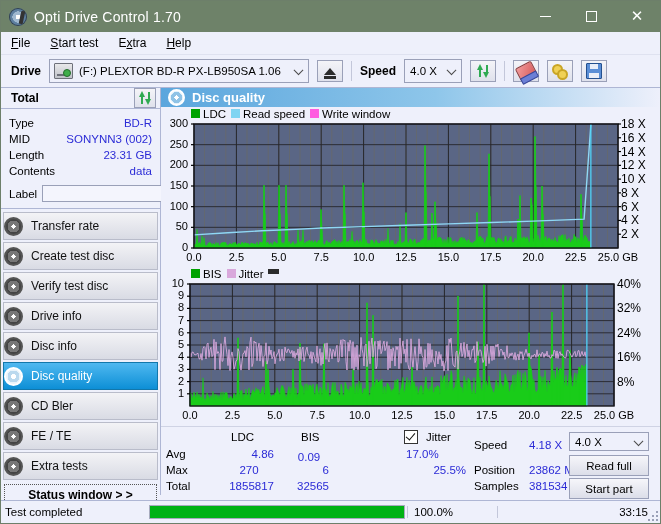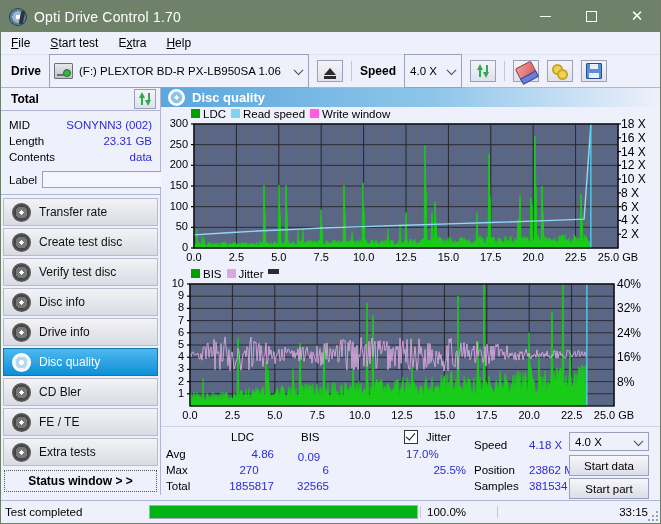--- a/index.html
+++ b/index.html
@@ -32,21 +32,21 @@
   
   .menubar{height:22px;background:#eef0fb;display:flex;align-items:center;
            padding-left:10px;gap:20px;border-bottom:1px solid #dfe2f0;}
   .menu-item{font-size:12px;color:#000;cursor:default;}
   .menu-item u{text-decoration:underline;}
 
   
   .driverow{height:32px;display:flex;align-items:center;background:#eef0fb;
             border-bottom:1px solid #aeb6d4;padding-left:10px;gap:8px;}
   .lbl-bold{font-weight:bold;font-size:12px;color:#000;}
-  .combo{height:34px;background:#eef0fb;border:1px solid #9aa0b8;display:flex;
+  .combo{height:24px;background:#eef0fb;border:1px solid #9aa0b8;display:flex;
          align-items:center;box-sizing:border-box;position:relative;font-size:11.5px;}
   .combo .chev{position:absolute;right:6px;top:50%;transform:translateY(-60%) rotate(45deg);
                width:6px;height:6px;border-right:1.4px solid #4a4a4a;border-bottom:1.4px solid #4a4a4a;}
   #drive-combo{width:260px;padding-left:4px;gap:6px;}
   .drive-ico{width:17px;height:14px;flex:0 0 auto;position:relative;
              background:linear-gradient(#e8e8ea,#bfc2c9);border:1px solid #6d707a;border-radius:1px;}
   .drive-ico:before{content:"";position:absolute;left:2px;bottom:2px;width:7px;height:2px;background:#6d707a;}
   .drive-ico:after{content:"";position:absolute;right:1px;bottom:1px;width:6px;height:6px;border-radius:50%;
                    background:#3fae4a;border:1px solid #246b2c;}
   .btn-sq{width:26px;height:22px;border:1px solid #9aa0b8;background:linear-gradient(#f4f4f8,#dfe1ec);
@@ -88,21 +88,21 @@
   .labelrow{display:flex;align-items:center;gap:5px;margin-top:4px;}
   .labelrow .k{font-size:11.5px;}
   .label-input{flex:1;height:17px;border:1px solid #9aa0b8;background:#f4f5fd;box-sizing:border-box;}
   .disc-btn{width:22px;height:21px;border:1px solid #9aa0b8;background:linear-gradient(#f4f4f8,#dcdee9);
             display:flex;align-items:center;justify-content:center;box-sizing:border-box;}
   .cd-ico{width:15px;height:15px;border-radius:50%;
           background:radial-gradient(circle,#fff 0 17%,#e7e39a 18% 42%,#d4cf6e 43% 76%,#b7b153 77% 100%);
           border:1px solid #8e8a3c;}
 
   .navlist{flex:1;display:flex;flex-direction:column;background:#eef0fb;padding-top:2px;}
-  .navitem{height:28px;margin:1px 2px;display:flex;align-items:center;gap:8px;padding-left:8px;
+  .navitem{height:28px;margin:1px 2px;display:flex;align-items:center;gap:8px;
            background:linear-gradient(#f3f3f6,#d9dbe4);border:1px solid #b9bcca;box-sizing:border-box;
            font-size:12px;color:#111;}
   .navitem.active{background:linear-gradient(#4fb8f0,#0d8fd6);border-color:#1277ab;color:#fff;}
   .nav-ico{width:15px;height:15px;border-radius:50%;border:2px solid #555;
            background:radial-gradient(circle,#fff 0 20%,#777 21% 55%,#444 56% 100%);flex:0 0 auto;}
   .navitem.active .nav-ico{border-color:#fff;background:radial-gradient(circle,#fff 0 22%,#bbd9ee 23% 55%,#eaf4fb 56% 100%);}
   .nav-spacer{flex:1;background:linear-gradient(#c8cbdc,#eef0fb);}
   .statusbtn{margin:3px;height:20px;border:1px dotted #555;background:#eef0fb;
              display:flex;align-items:center;justify-content:center;font-weight:bold;font-size:12px;}
 
@@ -139,21 +139,21 @@
             justify-content:center;font-size:11.5px;box-sizing:border-box;}
   #speed-sel{position:absolute;width:80px;height:19px;}
 
   
   .statusbar{position:absolute;left:0;right:0;bottom:0;height:22px;background:#eef0fb;
              border-top:1px solid #aeb6d4;display:flex;align-items:center;font-size:11.5px;}
   .sb-text{width:142px;padding-left:4px;}
   .sb-prog{flex:1;height:14px;margin:0 2px;border:1px solid #a7abbe;background:#fff;position:relative;box-sizing:border-box;}
   .sb-prog-fill{position:absolute;left:0;top:0;bottom:0;background:#00b215;}
   .sb-pct{width:70px;padding-left:6px;border-left:1px solid #c3c7da;}
-  .sb-time{width:150px;text-align:right;padding-right:12px;border-left:1px solid #c3c7da;}
+  .sb-time{width:150px;text-align:right;padding-right:12px;border-left:1px solid #c3c7da;margin-left:13px;}
   .grip{position:absolute;right:2px;bottom:2px;width:10px;height:10px;}
   .grip i{position:absolute;width:2px;height:2px;background:#9aa0b8;}
 </style>
 </head>
 <body>
 
 <div id="app">
 
   <div class="titlebar">
     <div class="title-icon"></div>
@@ -223,20 +223,24 @@
           <span class="arrows-ico">
             <span class="a1"></span>
               <span class="a1b"></span>
               <span class="a2"></span>
               <span class="a2b"></span>
           </span>
         </span>
       </div>
       <div class="disc-info">
         <div class="inforow">
+          <span class="k">Type</span>
+          <span class="v">BD-R</span>
+        </div>
+        <div class="inforow">
           <span class="k">MID</span>
           <span class="v">SONYNN3 (002)</span>
         </div>
         <div class="inforow">
           <span class="k">Length</span>
           <span class="v">23.31 GB</span>
         </div>
         <div class="inforow">
           <span class="k">Contents</span>
           <span class="v">data</span>
@@ -258,25 +262,25 @@
         <div class="navitem">
           <span class="nav-ico"></span>
           <span>Create test disc</span>
         </div>
         <div class="navitem">
           <span class="nav-ico"></span>
           <span>Verify test disc</span>
         </div>
         <div class="navitem">
           <span class="nav-ico"></span>
+          <span>Drive info</span>
+        </div>
+        <div class="navitem">
+          <span class="nav-ico"></span>
           <span>Disc info</span>
-        </div>
-        <div class="navitem">
-          <span class="nav-ico"></span>
-          <span>Drive info</span>
         </div>
         <div class="navitem active">
           <span class="nav-ico"></span>
           <span>Disc quality</span>
         </div>
         <div class="navitem">
           <span class="nav-ico"></span>
           <span>CD Bler</span>
         </div>
         <div class="navitem">
@@ -579,21 +583,21 @@
         <div class="cell v" style="left:368px;top:12px;">4.18 X</div>
         <div class="cell k" style="left:313px;top:37px;">Position</div>
         <div class="cell v" style="left:368px;top:37px;">23862 MB</div>
         <div class="cell k" style="left:313px;top:53px;">Samples</div>
         <div class="cell v" style="left:368px;top:53px;">381534</div>
 
         <div class="combo" id="speed-sel" style="left:408px;top:5px;padding-left:5px;">
           <span>4.0 X</span>
           <span class="chev"></span>
         </div>
-        <div class="btn-wide" style="left:408px;top:28px;">Start data</div>
+        <div class="btn-wide" style="left:408px;top:28px;">Read full</div>
         <div class="btn-wide" style="left:408px;top:51px;">Start part</div>
       </div>
     </div>
   </div>
 
   <div class="statusbar">
     <div class="sb-text">Test completed</div>
     <div class="sb-prog">
       <div class="sb-prog-fill" id="prog-fill" style="width: 100%;"></div>
     </div>

